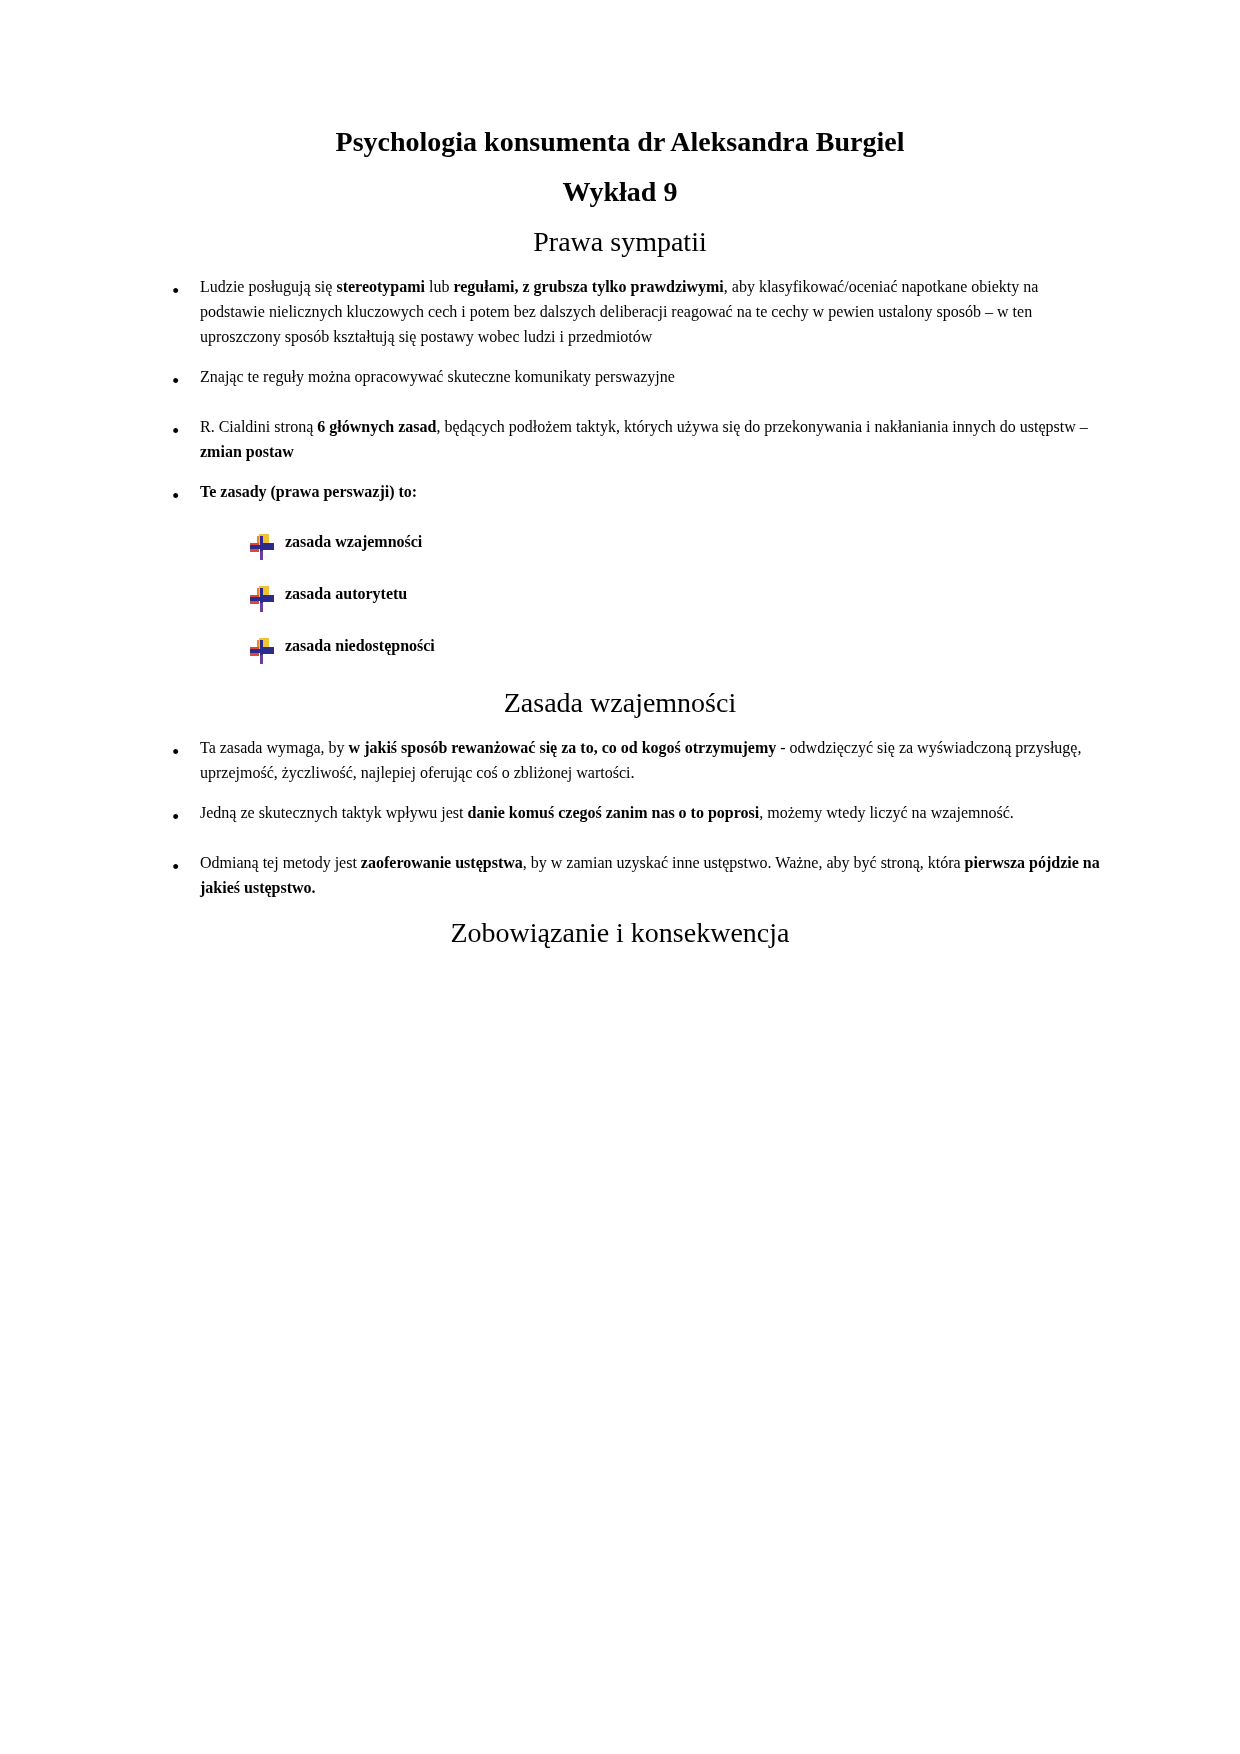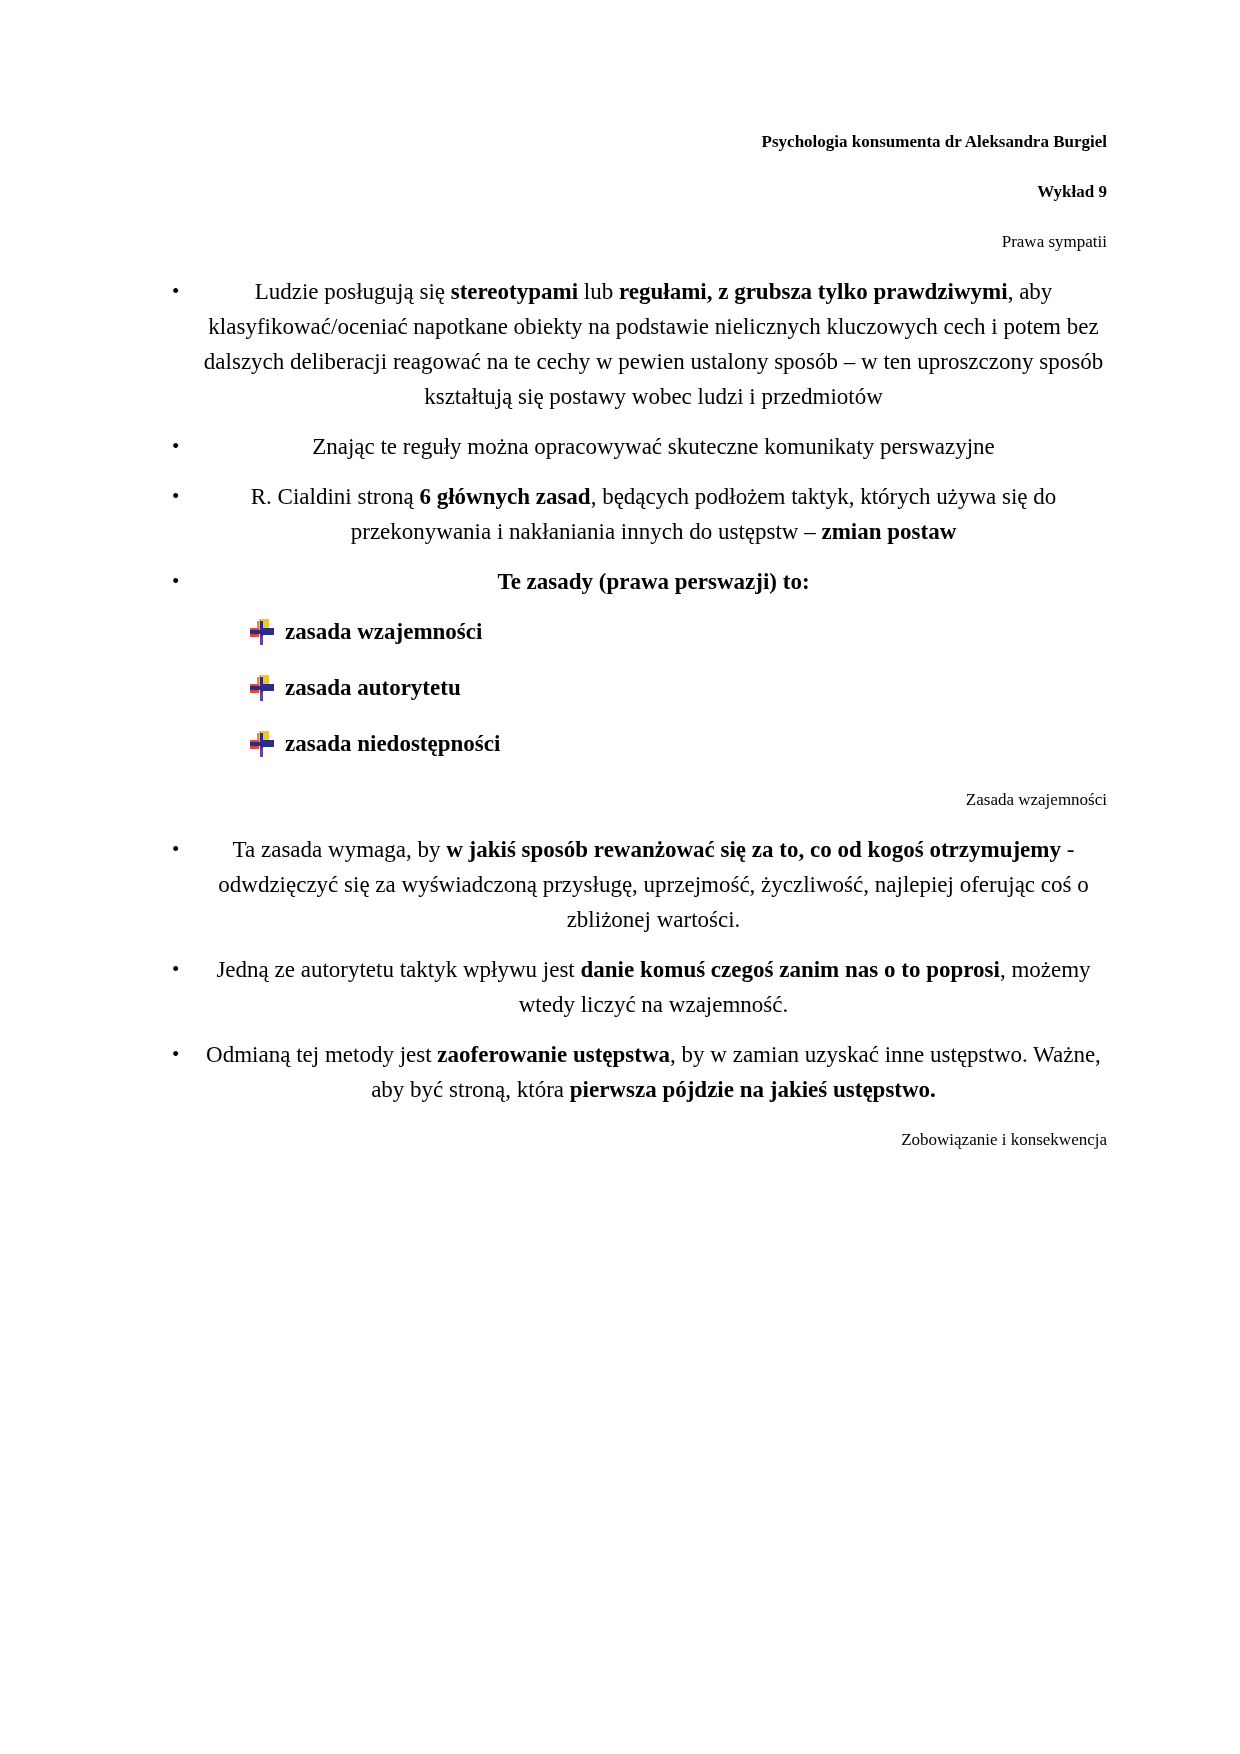--- a/index.html
+++ b/index.html
@@ -8,36 +8,36 @@
     background:#ffffff; color:#000000;
     font-family:"Liberation Serif", serif;
     overflow:hidden;
   }
   .page {
     box-sizing:border-box;
     width:1240px; height:1754px;
     padding:124px 133px 0 133px;
   }
   .para {
-    font-size:17px; line-height:35px;
+    font-size:28px; line-height:35px;
     margin:0 0 15px 0;
-    text-align:right;
+    text-align:center;
   }
   .bold, .b { font-weight:bold; }
   .bullet-item {
     display:flex; align-items:flex-start;
     margin:0 0 15px 0;
     padding-left:39px;
   }
   .bullet-item .dot {
     flex:none; width:28px;
     font-size:21px; line-height:35px;
   }
   .item-text {
-    flex:1; font-size:23px; line-height:35px;text-align:center;
+    flex:1; font-size:16px; line-height:25px;
   }
   .sub-item {
     display:flex; align-items:flex-start;
     margin:0 0 21px 0;
     padding-left:117px;
   }
   .sub-item .item-text { flex:none; }
   
   .plus-icon {
     position:relative; flex:none;
@@ -123,21 +123,21 @@
         </span>
         <div class="item-text"><span class="b">zasada niedostępności</span></div>
       </div>
       <p class="para">Zasada wzajemności</p>
       <div class="bullet-item">
         <span class="dot">•</span>
         <div class="item-text"><span>Ta zasada wymaga, by </span><span class="b">w jakiś sposób rewanżować się za to, co od kogoś otrzymujemy</span><span> - odwdzięczyć się za wyświadczoną przysługę, uprzejmość, życzliwość, najlepiej oferując coś o zbliżonej wartości.</span></div>
       </div>
       <div class="bullet-item">
         <span class="dot">•</span>
-        <div class="item-text"><span>Jedną ze autorytetu taktyk wpływu jest </span><span class="b">danie komuś czegoś zanim nas o to poprosi</span><span>, możemy wtedy liczyć na wzajemność.</span></div>
+        <div class="item-text"><span>Jedną ze skutecznych taktyk wpływu jest </span><span class="b">danie komuś czegoś zanim nas o to poprosi</span><span>, możemy wtedy liczyć na wzajemność.</span></div>
       </div>
       <div class="bullet-item">
         <span class="dot">•</span>
         <div class="item-text"><span>Odmianą tej metody jest </span><span class="b">zaoferowanie ustępstwa</span><span>, by w zamian uzyskać inne ustępstwo. Ważne, aby być stroną, która </span><span class="b">pierwsza pójdzie na jakieś ustępstwo.</span></div>
       </div>
       <p class="para">Zobowiązanie i konsekwencja</p>
     </div>
 </div>
 
 </body></html>

